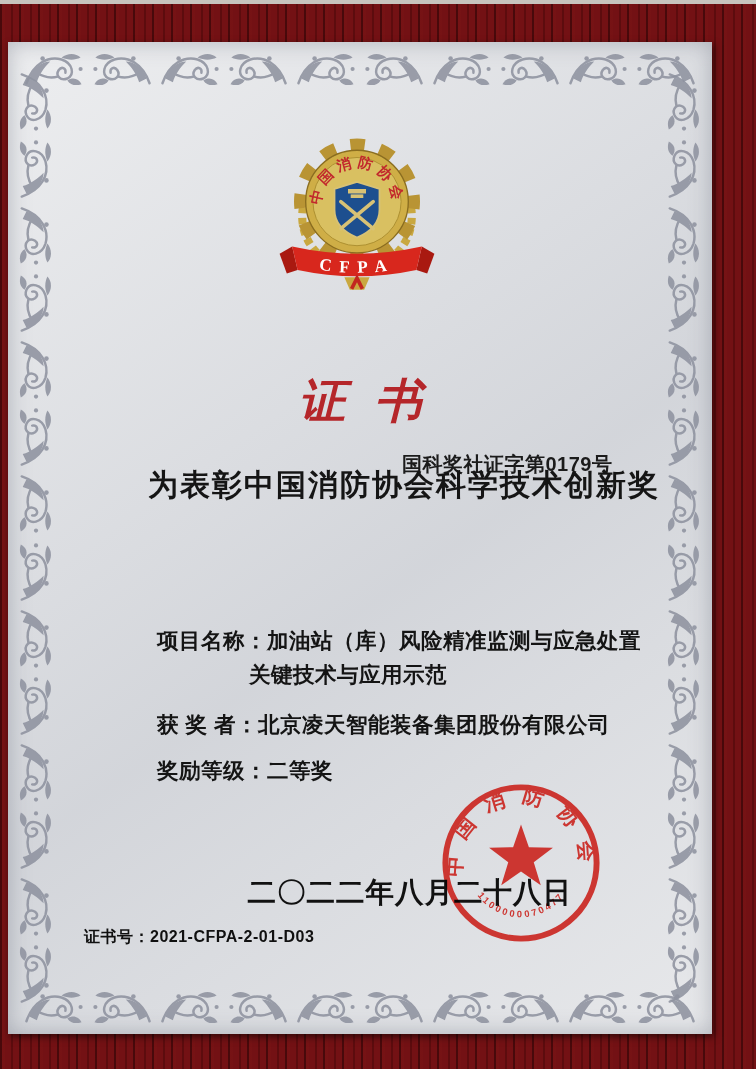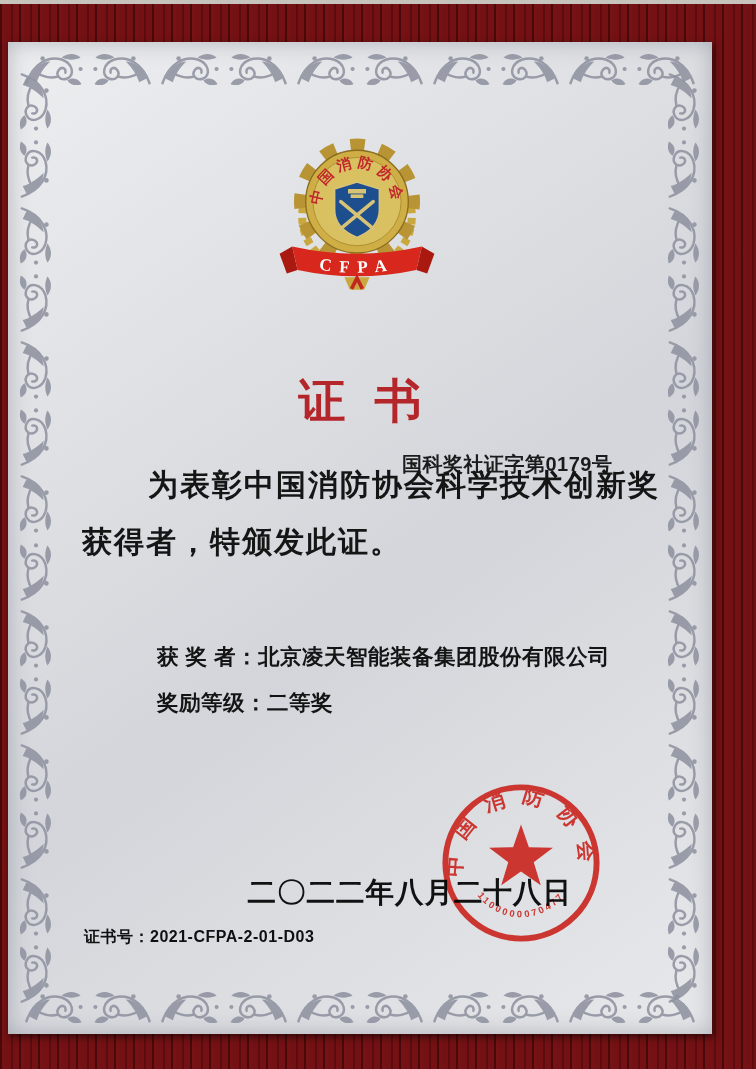--- a/index.html
+++ b/index.html
@@ -39,21 +39,21 @@
 
   .award-title{
     position:absolute;left:8px;top:301px;width:704px;
     text-align:center;color:#b9272b;
     font-size:34px;font-weight:bold;letter-spacing:1px;
     text-shadow:0 0 1px rgba(150,30,30,.4);
   }
   .doc-title{
     position:absolute;left:8px;top:370px;width:704px;
     text-align:center;color:#b5262a;
-    font-size:47px;font-weight:bold;letter-spacing:.62em;text-indent:.62em;
+    font-size:47px;font-weight:bold;letter-spacing:.62em;text-indent:.62em;font-style:italic;
   }
   .issue-no{
     position:absolute;left:402px;top:451px;
     color:#1b1b1b;font-size:20px;font-weight:800;letter-spacing:.5px;
   }
   .body-text{
     position:absolute;left:82px;top:456px;width:608px;
     font-family:"Liberation Serif","DejaVu Serif",serif;
     color:#151515;font-size:30px;font-weight:600;line-height:57px;letter-spacing:2px;
   }
@@ -300,24 +300,27 @@
       <path d="M94,183 L100,171 L106,183" stroke="#c2271f" stroke-width="4" fill="none"></path>
     </svg>
 
 
     <div class="doc-title">证书</div>
 
     <div class="issue-no">国科奖社证字第0179号</div>
 
     <div class="body-text">
       <span class="indent"></span><span>为表彰中国消防协会科学技术创新奖</span><br>
-      <span>获得者，特颁发此证。</span>
     </div>
 
     <div class="fields">
+      <div class="field-row">
+        <span>项目名称：</span><span>加油站（库）风险精准监测与应急处置</span>
+        <span class="wrap2">关键技术与应用示范</span>
+      </div>
       <div class="field-row row-gap-b">
         <span>获 奖 者：</span><span>北京凌天智能装备集团股份有限公司</span>
       </div>
       <div class="field-row row-gap-a">
         <span>奖励等级：</span><span>二等奖</span>
       </div>
     </div>
 
     <div class="date-line">二〇二二年八月二十八日</div>
 

